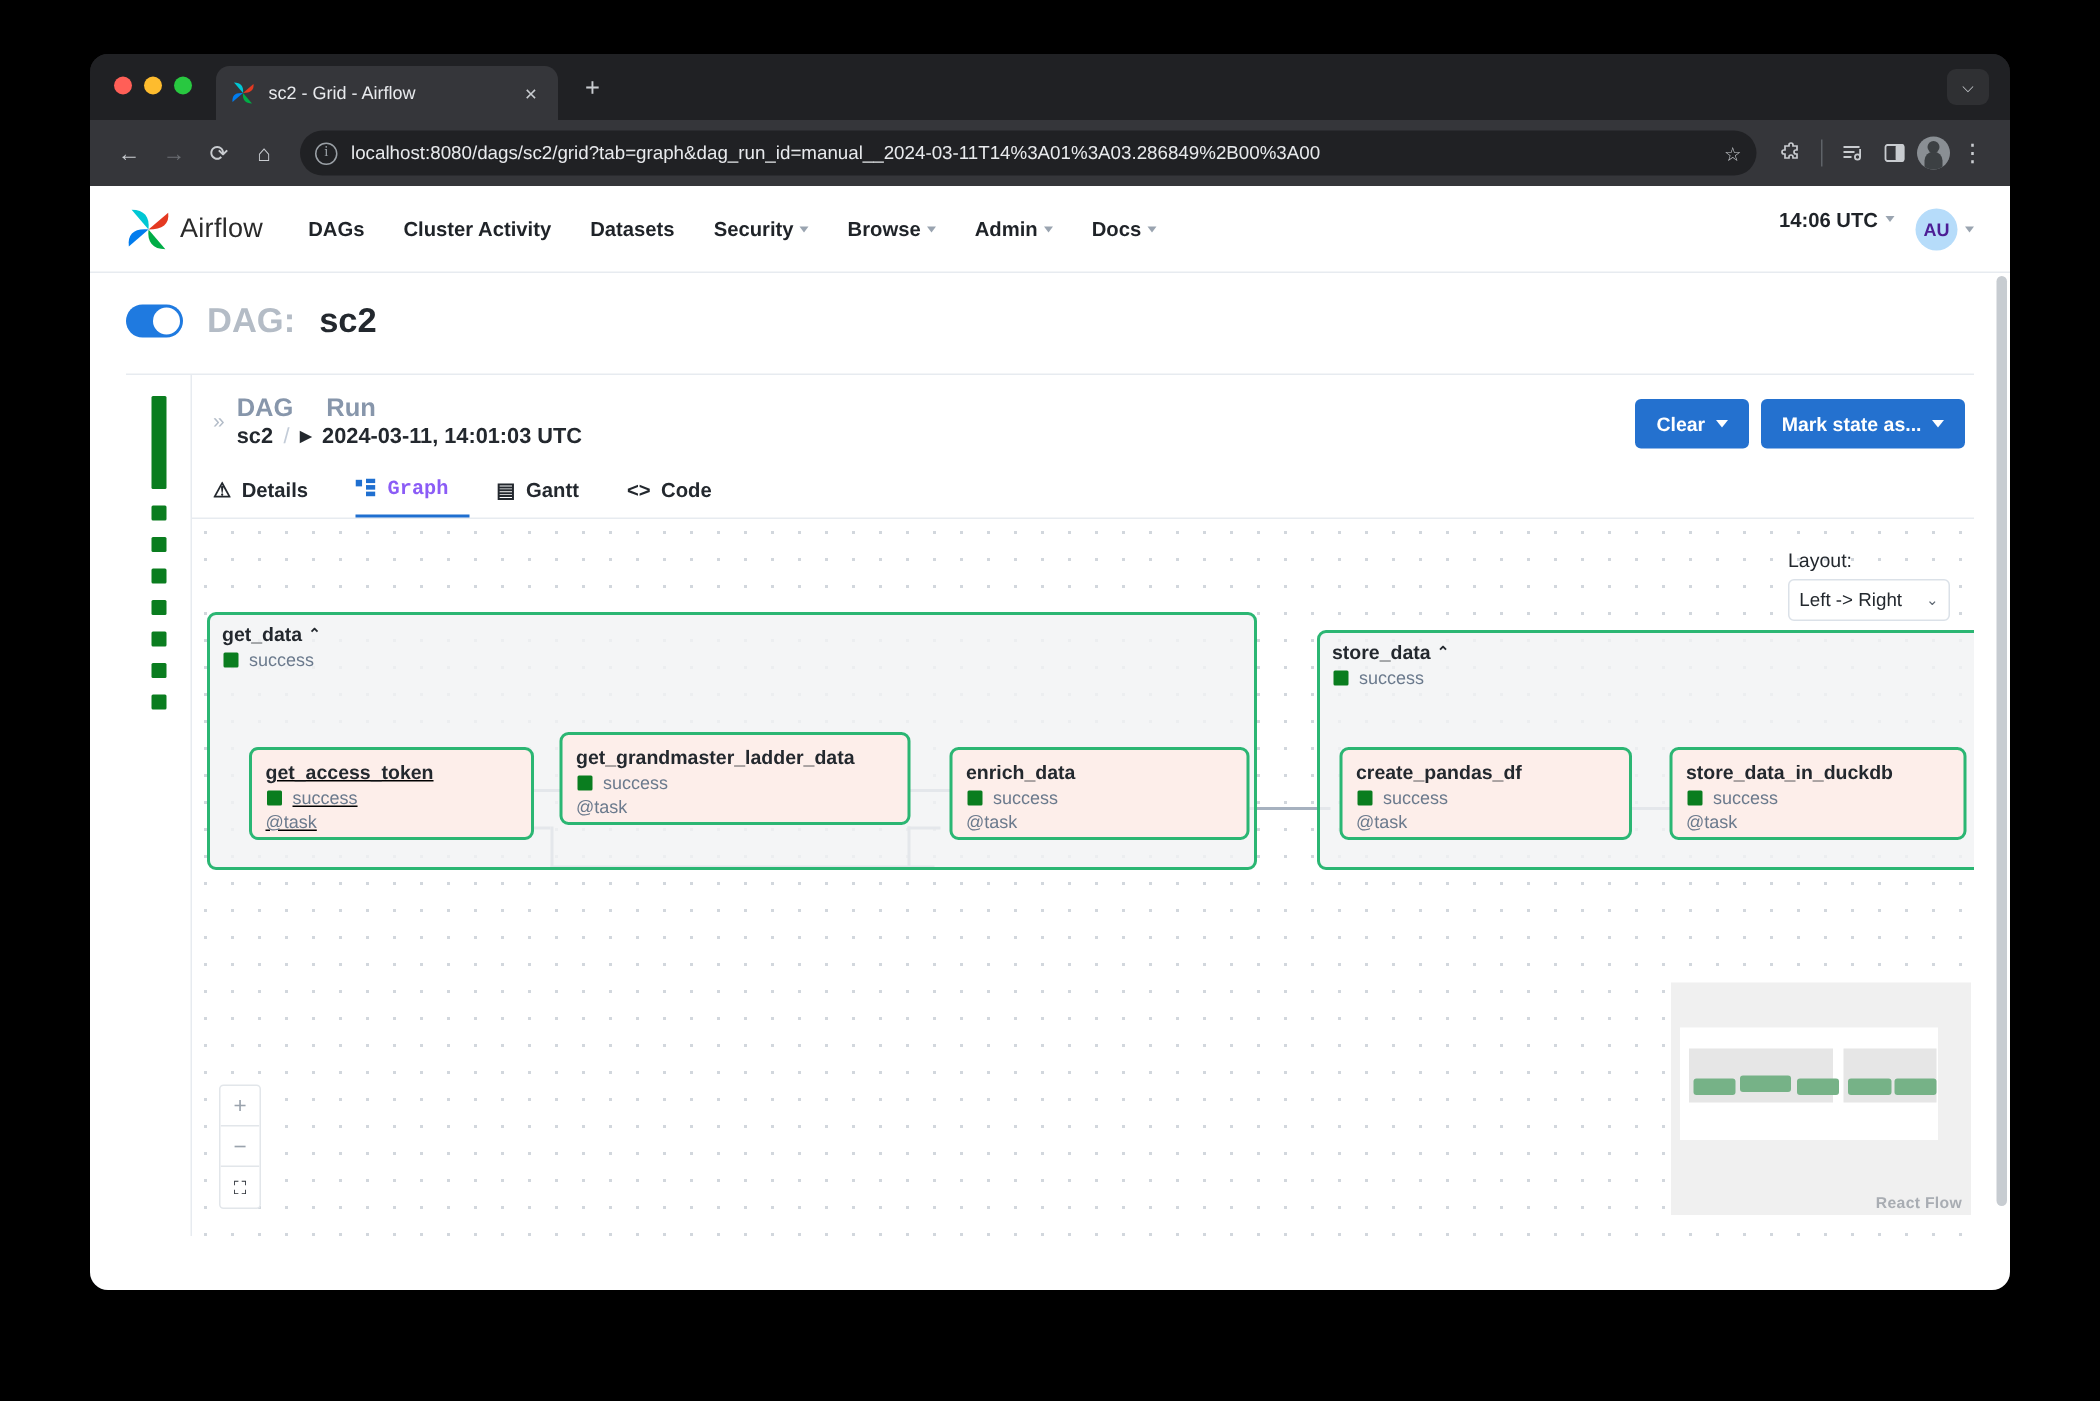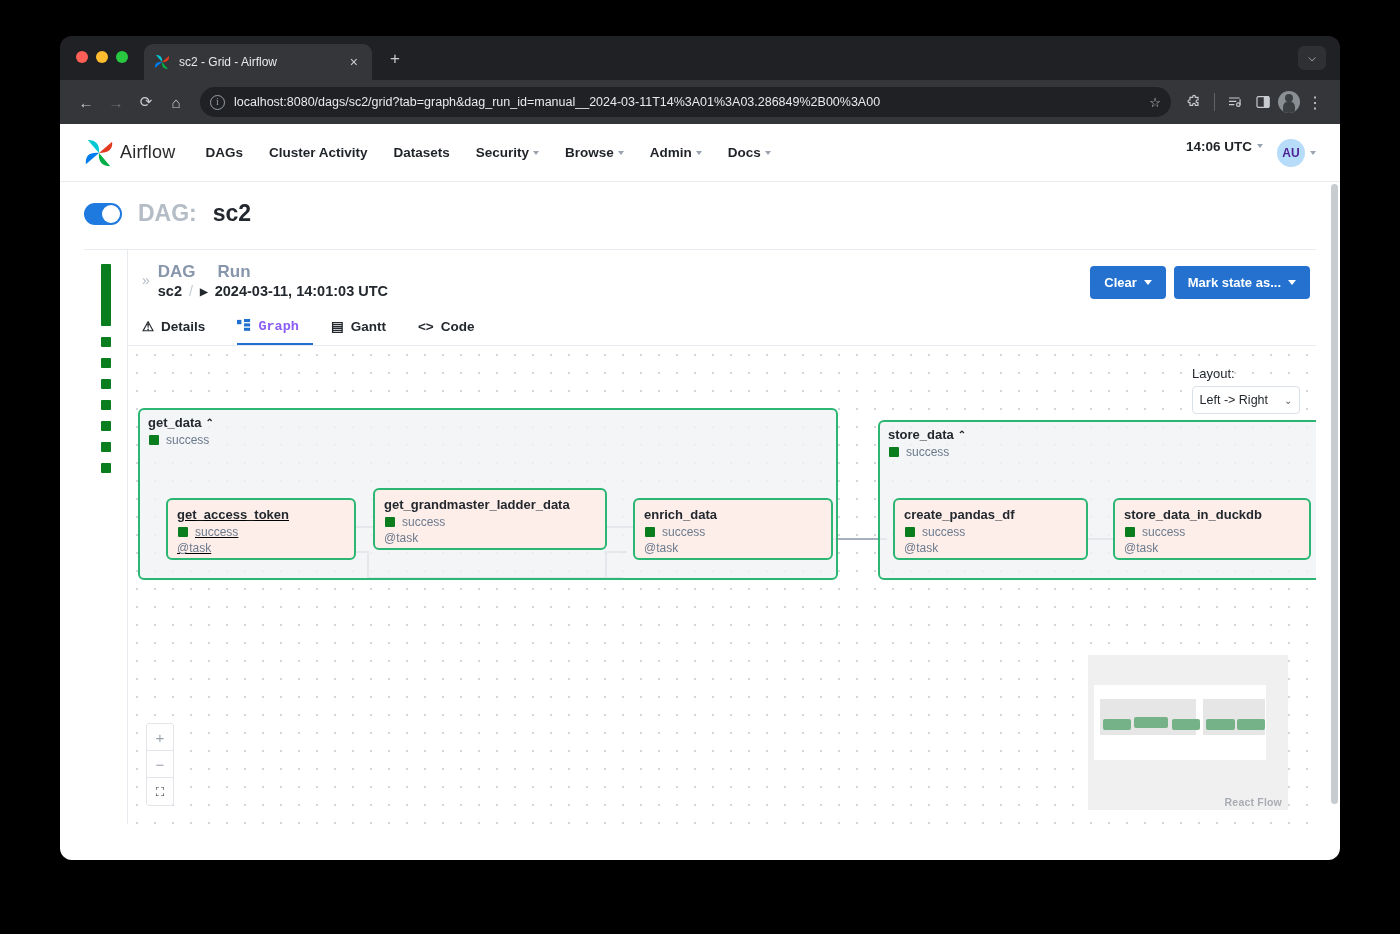--- a/index.html
+++ b/index.html
@@ -231,21 +231,21 @@
     position: absolute; left: 18px; bottom: 18px; width: 28px;
     border: 1px solid #e2e6ea; border-radius: 3px; background: #fff; overflow: hidden;
   }
   .zoombtn {
     height: 27px; display: flex; align-items: center; justify-content: center;
     border-bottom: 1px solid #e2e6ea; color: #9aa3ad; font-size: 15px; cursor: pointer;
   }
   .zoombtn:last-child { border-bottom: none; font-size: 12px; color: #2a2f36; }
 
   .minimap {
-    position: absolute; right: 28px; bottom: 14px;
+    position: absolute; right: 2px; bottom: 14px;
     width: 200px; height: 155px; background: #f0f0f0;
   }
   .mm-inner { position: absolute; background: #fff; left: 6px; top: 30px; width: 172px; height: 75px; }
   .mm-group { position: absolute; background: #e6e6e6; }
   .mm-node { position: absolute; background: #76b287; border-radius: 2px; }
   .rf-credit {
     position: absolute; right: 6px; bottom: 2px;
     font-size: 10.5px; color: #a9adb3; font-weight: bold; letter-spacing: .2px;
   }
   .scrollbar {

